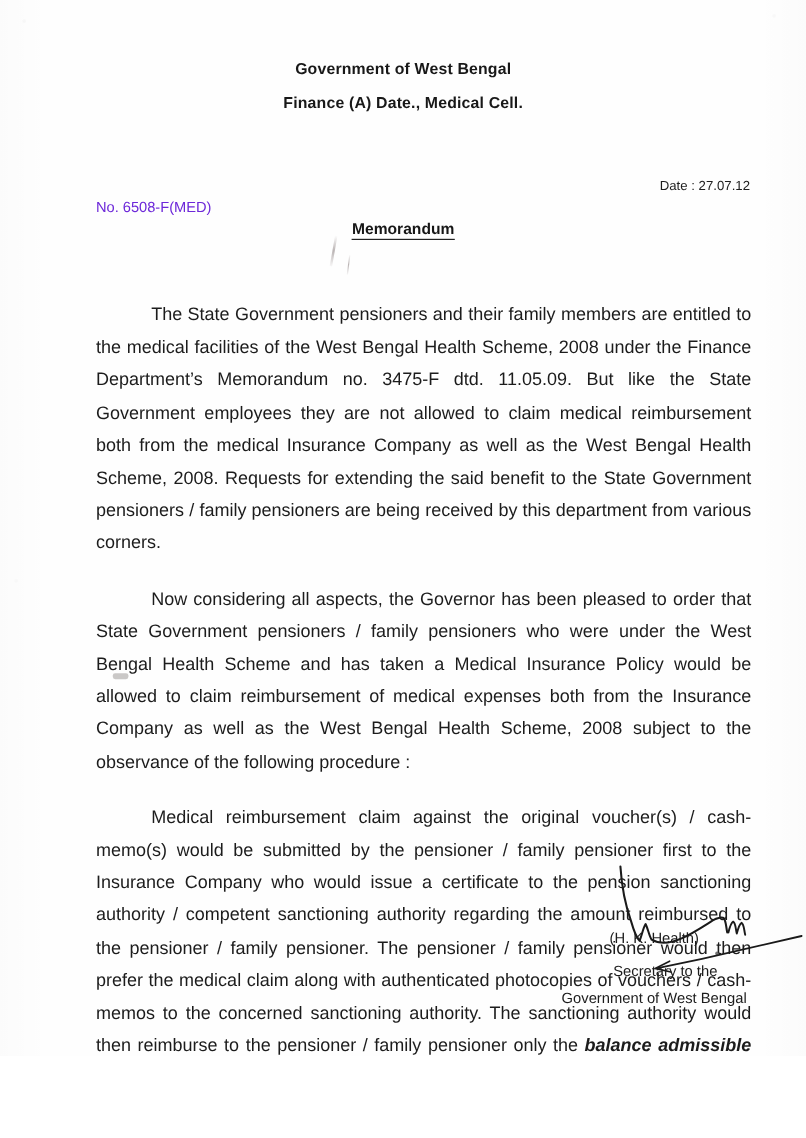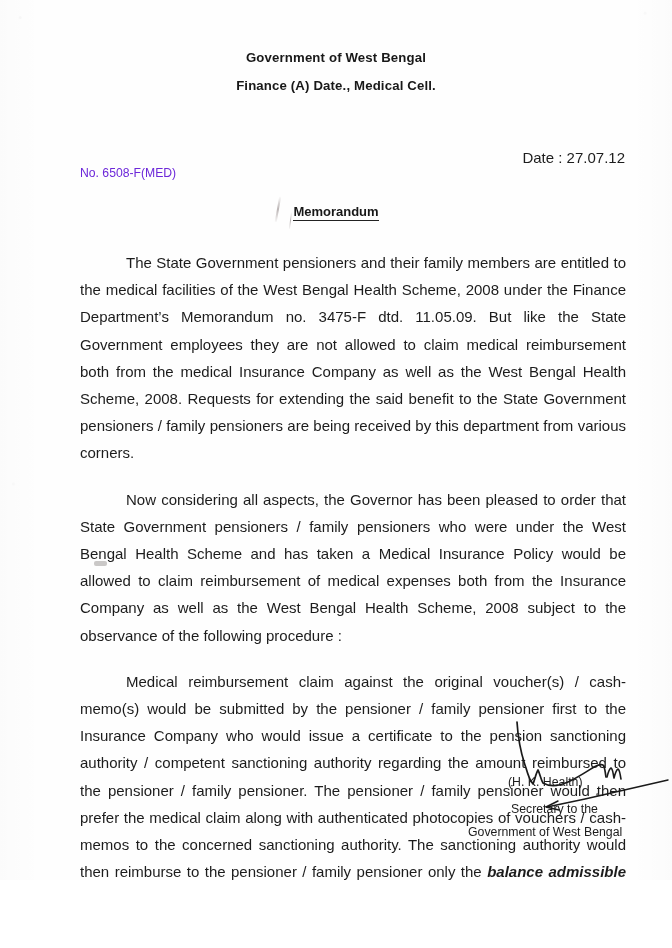--- a/index.html
+++ b/index.html
@@ -49,29 +49,29 @@
     position: absolute;
     left: 80px;
     top: 166px;
     font-size: 12.2px;
     color: #6d28d9;
   }
   #memo-date {
     position: absolute;
     right: 47px;
     top: 149px;
-    font-size: 15px;
+    font-size: 11px;
     color: #1d1d1d;
   }
 
   #memo-title {
     position: absolute;
     left: 0;
     right: 0;
-    top: 204px;
+    top: 183px;
     text-align: center;
     font-size: 13px;
     font-weight: bold;
     color: #171717;
   }
   #memo-title span {
     border-bottom: 1.3px solid #222;
     padding-bottom: 1px;
   }
 

